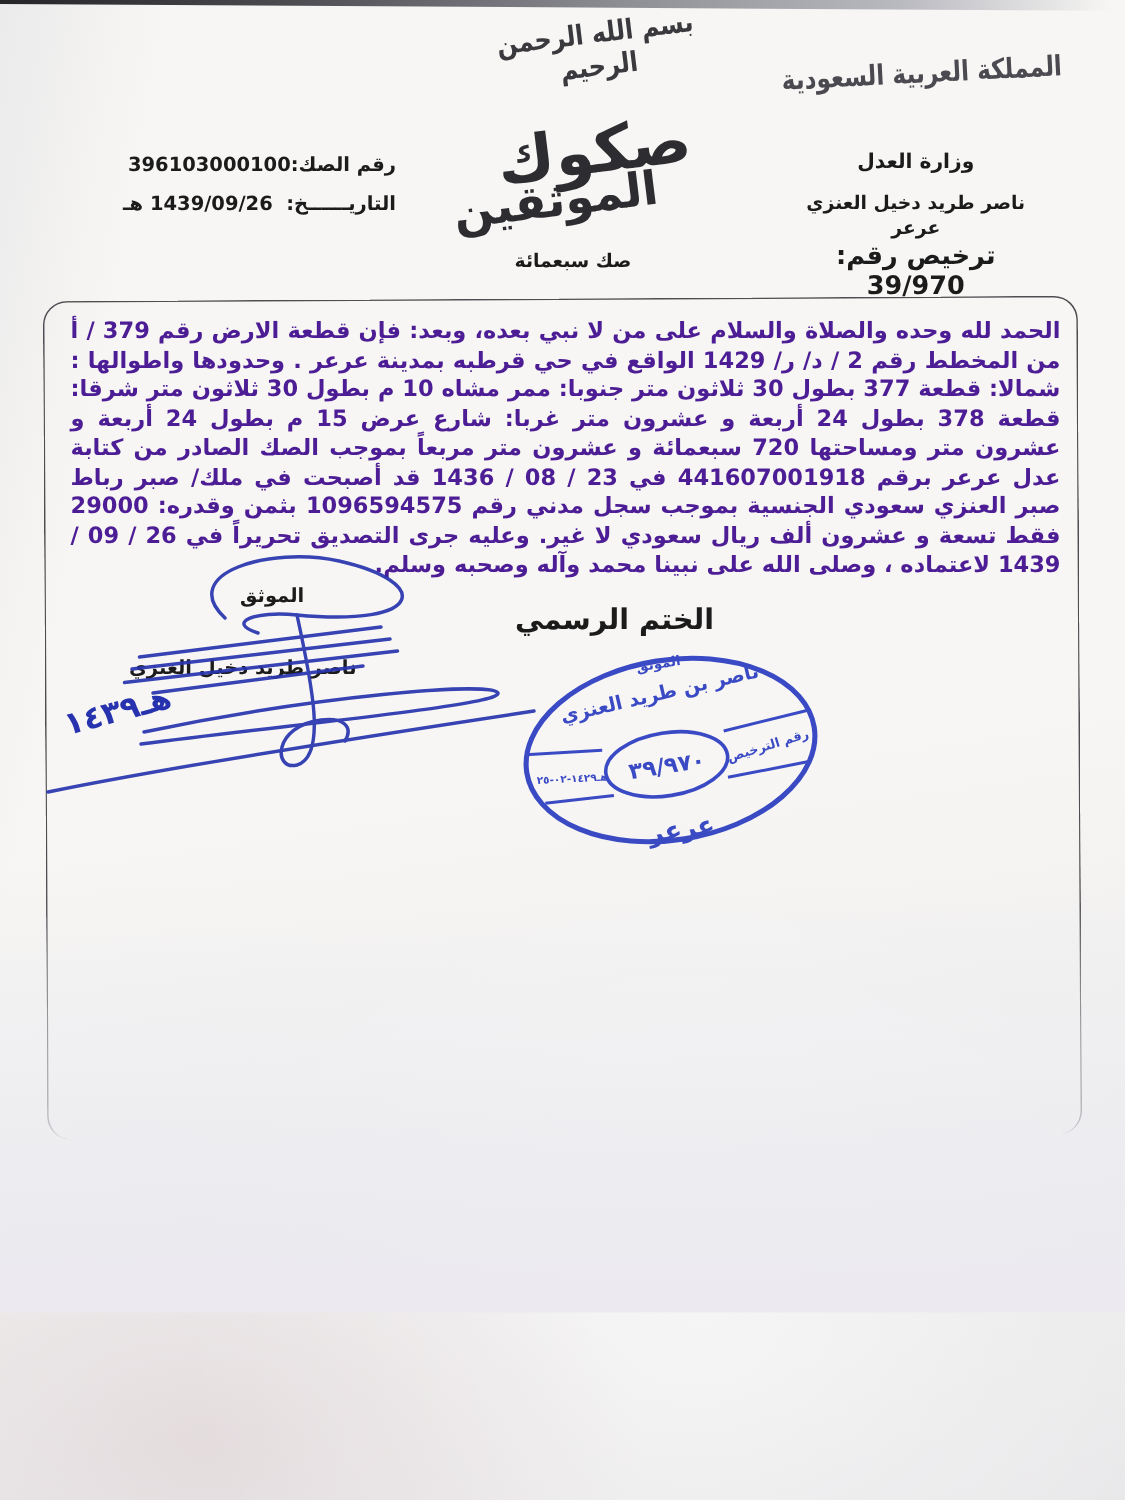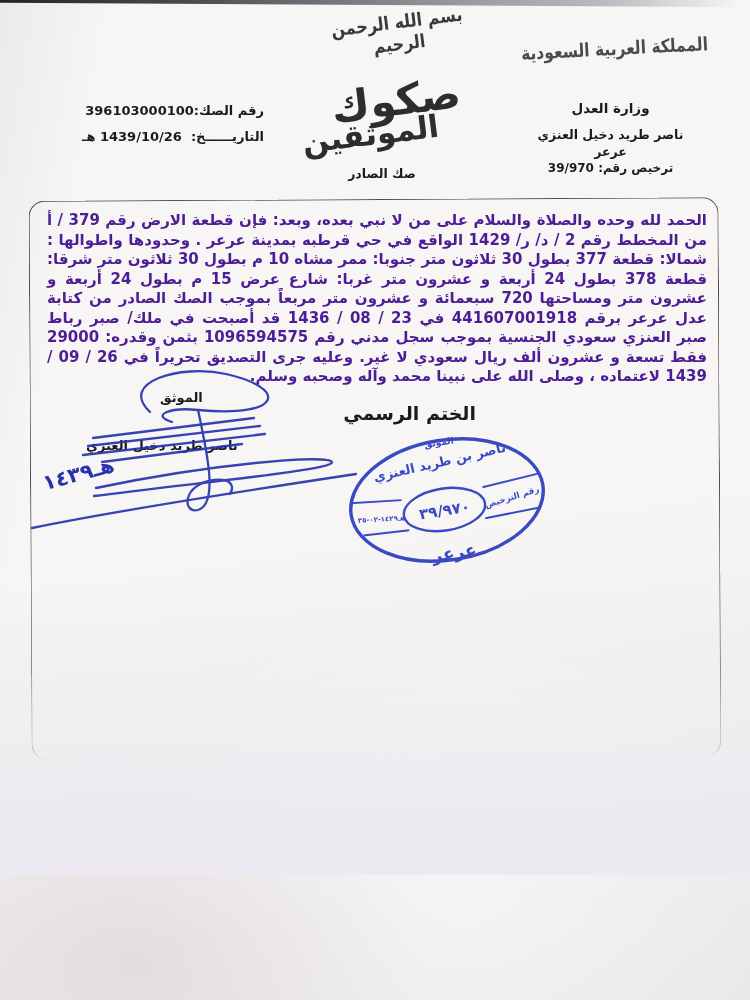--- a/index.html
+++ b/index.html
@@ -30,21 +30,21 @@
   .logo{left:282px;top:68px;width:185px;height:100px;color:#2d2d31;}
   .logo .w1{position:absolute;right:6px;top:8px;font-size:42px;font-weight:bold;
     transform:rotate(-7deg);}
   .logo .w2{position:absolute;right:28px;top:48px;font-size:31px;font-weight:bold;
     transform:rotate(-7deg);}
   .deedtype{left:334px;top:166px;width:96px;text-align:center;font-size:12.5px;}
   .ministry{left:528px;top:100px;width:165px;text-align:center;}
   .ministry .m1{font-size:13.5px;margin-bottom:11px;}
   .ministry .m2{font-size:12.5px;margin-bottom:2px;}
   .ministry .m3{font-size:12.5px;margin-bottom:2px;}
-  .ministry .m4{font-size:12px;}
+  .ministry .m4{font-size:17px;}
   .bodybox{left:30px;top:199px;width:688px;height:558px;
     border:1.6px solid #4e4e52;border-bottom:none;border-radius:16px;
     transform:rotate(-.3deg);}
   .bodytext{left:47px;top:211px;width:660px;font-size:15px;line-height:19.5px;
     text-align:justify;text-align-last:right;color:#4c1d95;font-weight:bold;}
   .sig-title{left:160px;top:390px;font-size:13px;}
   .sig-name{left:86px;top:438px;font-size:13px;white-space:nowrap;}
   .sig-svg{left:30px;top:358px;width:330px;height:180px;}
   .year{left:42px;top:462px;font-size:21px;color:#2733ae;font-weight:bold;
     transform:rotate(-15deg);white-space:nowrap;}
@@ -59,28 +59,28 @@
 <body>
 
 <div class="photo">
   <div class="paper"></div>
 
   <div class="abs ar bismillah">بسم الله الرحمن الرحيم</div>
   <div class="abs ar kingdom">المملكة العربية السعودية</div>
 
   <div class="abs ar deednums blk">
     <div class="row">رقم الصك:396103000100</div>
-    <div class="row"><span>التاريــــــخ:</span>&nbsp;&nbsp;<span>1439/10/26 هـ</span></div>
+    <div class="row"><span>التاريــــــخ:</span>&nbsp;&nbsp;<span>1439/09/26 هـ</span></div>
   </div>
 
   <div class="abs logo">
     <div class="w1 ar">صكوك</div>
     <div class="w2 ar">الموثقين</div>
   </div>
-  <div class="abs ar deedtype blk">صك الصادر</div>
+  <div class="abs ar deedtype blk">صك سبعمائة</div>
 
   <div class="abs ar ministry blk">
     <div class="m1">وزارة العدل</div>
     <div class="m2">ناصر طريد دخيل العنزي</div>
     <div class="m3">عرعر</div>
     <div class="m4">ترخيص رقم: 39/970</div>
   </div>
 
   <div class="abs bodybox"></div>
   <div class="abs ar bodytext">الحمد لله وحده والصلاة والسلام على من لا نبي بعده، وبعد: فإن قطعة الارض رقم 379 / أ من المخطط رقم 2 / د/ ر/ 1429 الواقع في حي قرطبه بمدينة عرعر . وحدودها واطوالها : شمالا: قطعة 377 بطول 30 ثلاثون متر جنوبا: ممر مشاه 10 م بطول 30 ثلاثون متر شرقا: قطعة 378 بطول 24 أربعة و عشرون متر غربا: شارع عرض 15 م بطول 24 أربعة و عشرون متر ومساحتها 720 سبعمائة و عشرون متر مربعاً بموجب الصك الصادر من كتابة عدل عرعر برقم 441607001918 في 23 / 08 / 1436 قد أصبحت في ملك/ صبر رباط صبر العنزي سعودي الجنسية بموجب سجل مدني رقم 1096594575 بثمن وقدره: 29000 فقط تسعة و عشرون ألف ريال سعودي لا غير. وعليه جرى التصديق تحريراً في 26 / 09 / 1439 لاعتماده ، وصلى الله على نبينا محمد وآله وصحبه وسلم.</div>

